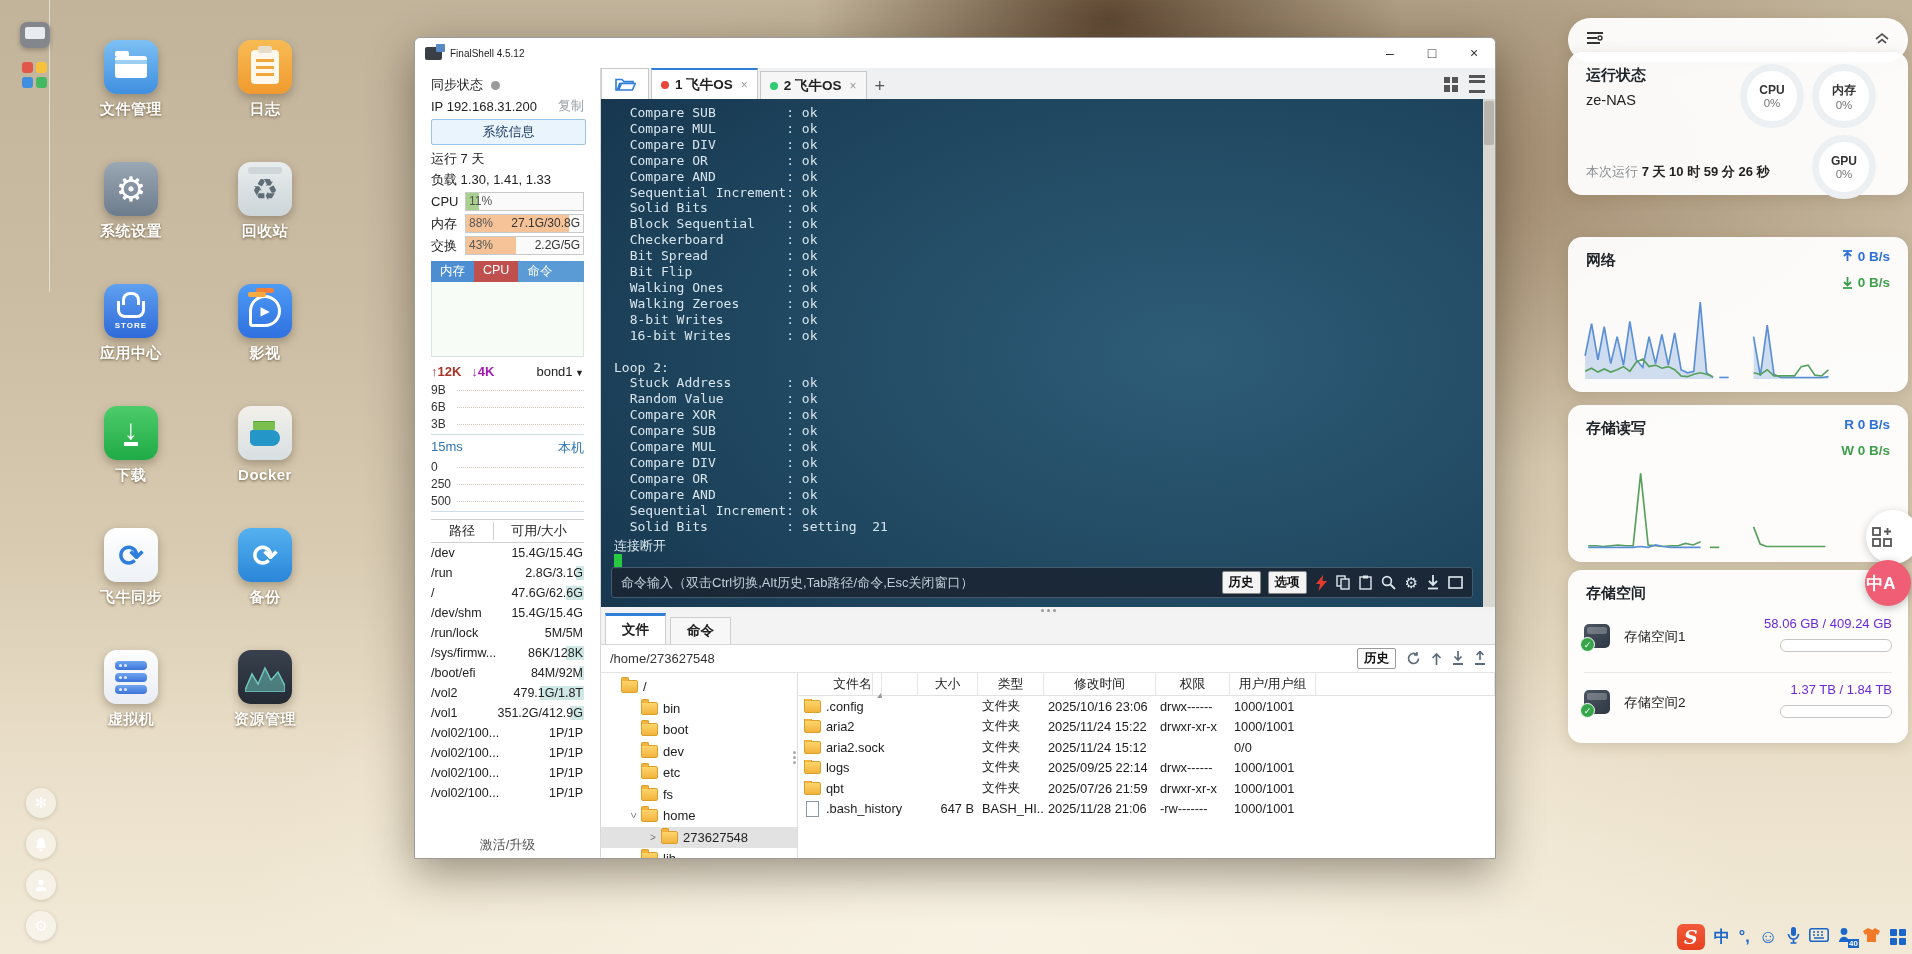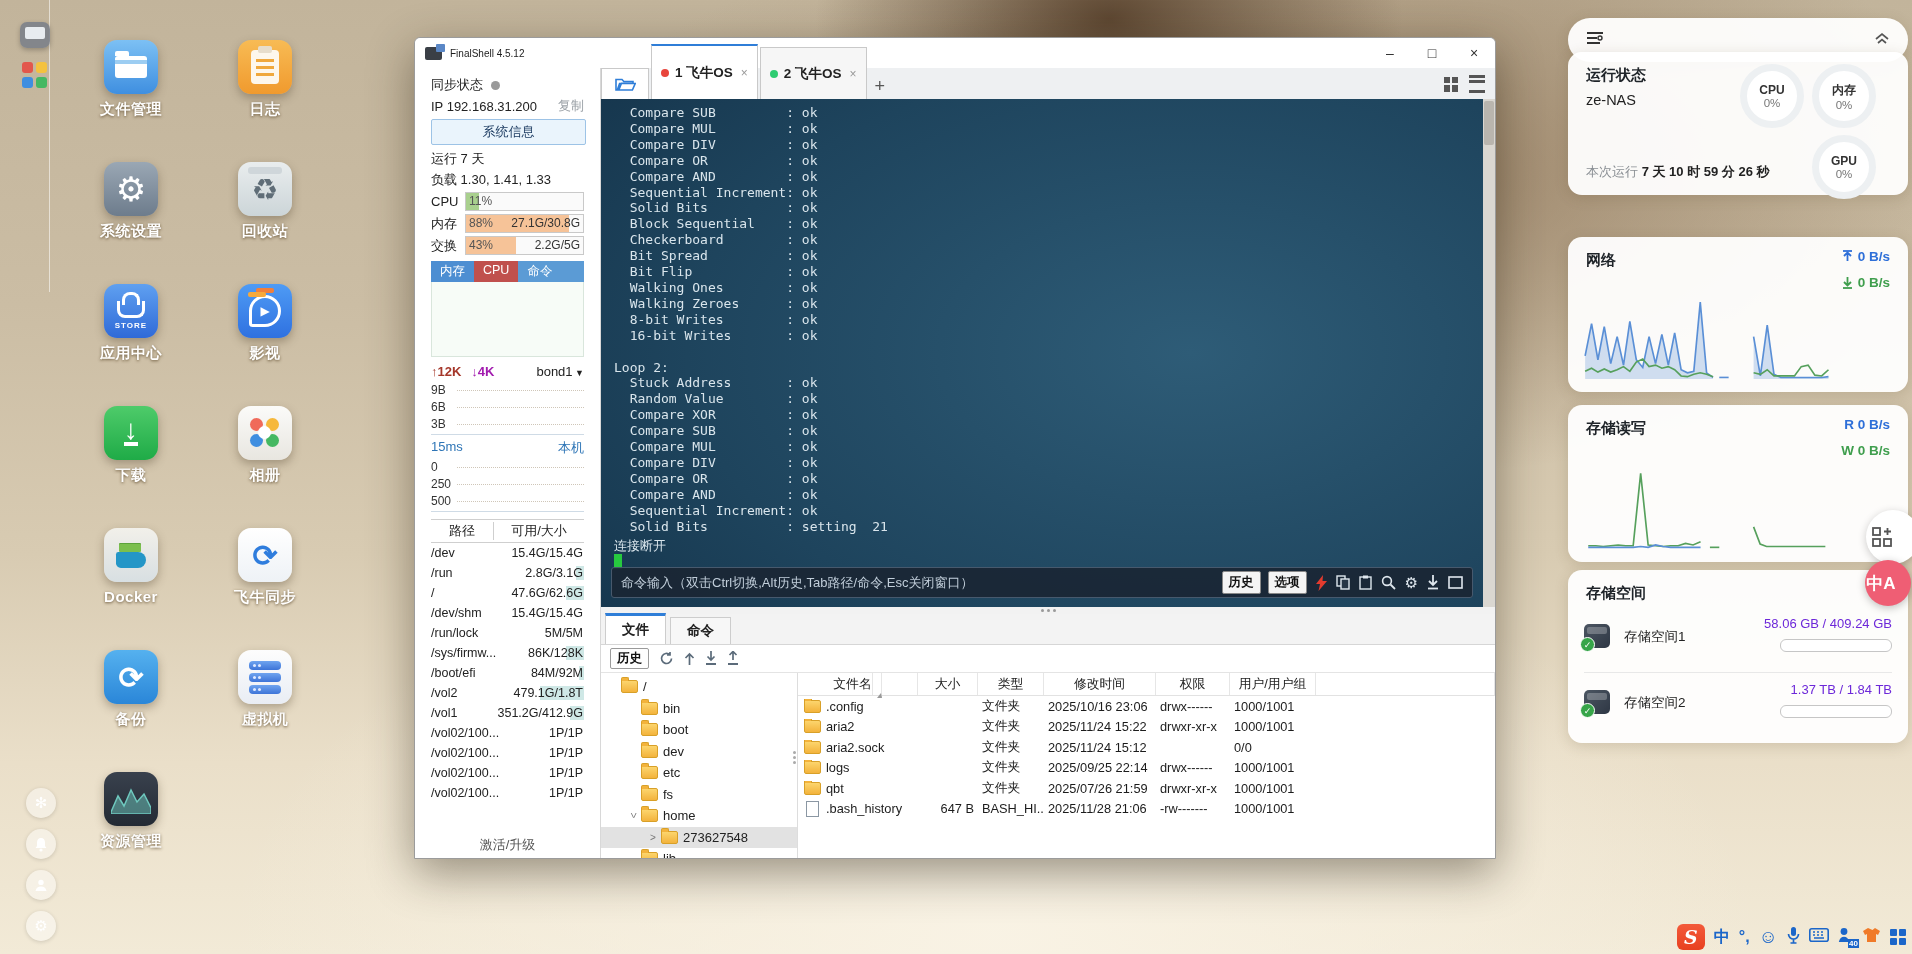--- a/index.html
+++ b/index.html
@@ -99,21 +99,21 @@
   .disk-head span:first-child{border-right:1px solid #cfcfcf;flex:0 0 62px}
   .drow{display:flex;height:20px;align-items:center;font-size:12.5px}
   .drow .dp{color:#222;white-space:nowrap}
   .drow .dv{margin-left:auto;color:#222;white-space:nowrap;padding:0 1px}
   .activate{position:absolute;bottom:4px;left:0;right:0;text-align:center;color:#555;font-size:13px}
 
   
   .main{flex:1;display:flex;flex-direction:column;min-width:0}
   .tabbar{height:31px;background:#eef0f2;display:flex;align-items:flex-end}
   .folder-btn{width:46px;height:30px;background:#fff;border:1px solid #c9c9c9;border-bottom:none;display:flex;align-items:center;justify-content:center}
-  .stab{height:27px;display:flex;align-items:center;padding:12px 9px;font-size:13.5px;font-weight:bold;color:#222;
+  .stab{height:27px;display:flex;align-items:center;padding:0 9px;font-size:13.5px;font-weight:bold;color:#222;
     border:1px solid #c9c9c9;border-bottom:none;background:#f6f6f6;margin-left:2px;position:relative}
   .stab.active{background:#fff;height:29px;border-top:2px solid #2f7ed8}
   .sdot{width:8px;height:8px;border-radius:50%;margin-right:6px}
   .tclose{margin-left:8px;color:#999;font-size:12px;font-weight:normal}
   .newtab{font-size:18px;color:#555;margin-left:8px;padding-bottom:2px}
   .tb-right{margin-left:auto;display:flex;align-items:center;gap:10px;padding:0 10px 6px}
   .icon-grid4{width:15px;height:15px;display:grid;grid-template-columns:6px 6px;gap:2px}
   .icon-grid4 span{background:#555}
   .icon-menu{width:16px;height:12px;border-top:3px solid #555;border-bottom:3px solid #555;position:relative}
   .icon-menu:before{content:"";position:absolute;top:2px;left:0;right:0;height:3px;background:#555}
@@ -257,30 +257,20 @@
       </div>
       <div class="dicon-label">影视</div>
     </div>
     <div class="dicon">
       <div class="dicon-img k-download">
         <span class="dl">↓</span>
       </div>
       <div class="dicon-label">下载</div>
     </div>
     <div class="dicon">
-      <div class="dicon-img k-photos">
-        <span class="pet" style="left:12px;top:12px;background:#f06a5a"></span>
-        <span class="pet" style="left:28px;top:12px;background:#f6b83a"></span>
-        <span class="pet" style="left:12px;top:28px;background:#3f8ee0"></span>
-        <span class="pet" style="left:28px;top:28px;background:#45b862"></span>
-        <span class="pet" style="left:20px;top:20px;background:#fff"></span>
-      </div>
-      <div class="dicon-label">相册</div>
-    </div>
-    <div class="dicon">
       <div class="dicon-img k-docker">
         <span class="whale"></span>
       </div>
       <div class="dicon-label">Docker</div>
     </div>
     <div class="dicon">
       <div class="dicon-img k-fnsync">⟳</div>
       <div class="dicon-label">飞牛同步</div>
     </div>
     <div class="dicon">
@@ -568,20 +558,21 @@
           <i></i>
           <i></i>
           <i></i>
         </div>
 
       <div class="filetabs">
         <div class="ftab active">文件</div>
         <div class="ftab">命令</div>
       </div>
       <div class="pathrow">
+        <span class="path-text">/home/273627548</span>
         <span class="hist-btn">历史</span>
         <span class="pico-btn">
           <svg width="15" height="15" viewBox="0 0 15 15">
               <path d="M12.5 7.5a5 5 0 1 1-1.6-3.7M11 1v3h-3" fill="none" stroke="#5b6b7a" stroke-width="1.7"></path>
             </svg>
           </span>
         <span class="pico-btn">
           <svg width="11" height="14" viewBox="0 0 11 14">
               <path d="M5.5 13V2M1.5 6l4-4 4 4" fill="none" stroke="#5b6b7a" stroke-width="1.7"></path>
             </svg>

